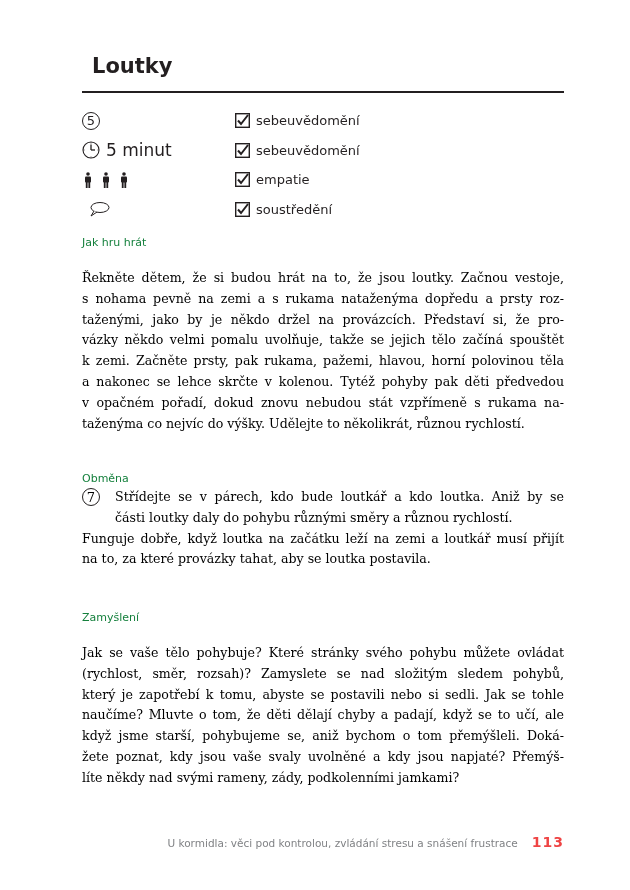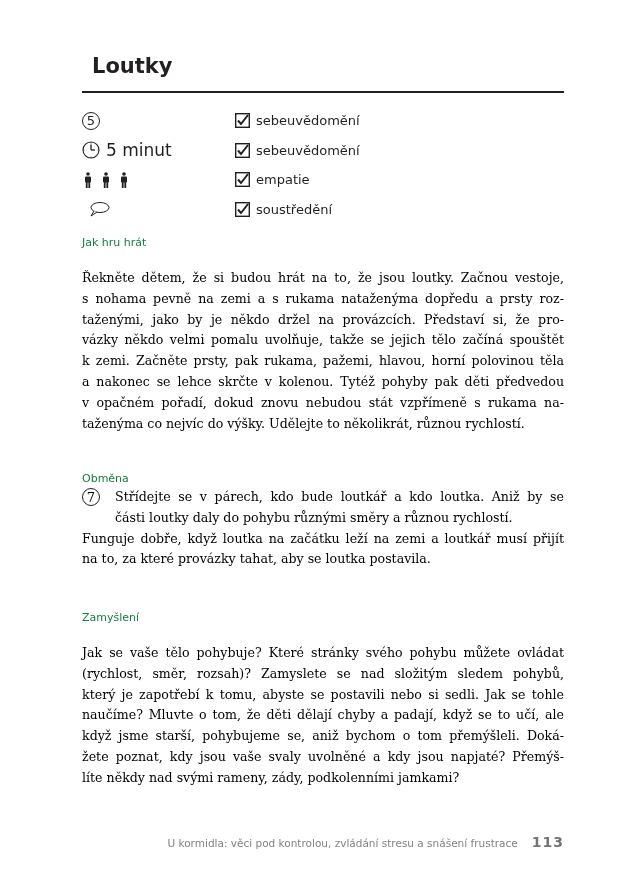--- a/index.html
+++ b/index.html
@@ -35,21 +35,21 @@
     }
     .para .line { display: block; text-align: justify; text-align-last: justify; white-space: nowrap; }
     .para .line.last { text-align-last: left; }
     .variant-num { position: absolute; left: 0; top: 0; }
     .indented .line { padding-left: 33px; }
     .footer {
       position: absolute; left: 0; top: 834px; width: 482px; text-align: right;
       font-family: "DejaVu Sans", sans-serif; font-size: 10.5px; color: #808285;
       white-space: nowrap;
     }
-    .footer .pagenum { color: #737373; font-weight: bold; font-size: 14px; margin-left: 14px; letter-spacing: 1px; }
+    .footer .pagenum { color: #ef4444; font-weight: bold; font-size: 14px; margin-left: 14px; letter-spacing: 1px; }
   </style>
 </head>
 <body>
 
 <div class="page">
   <div class="title">Loutky</div>
   <div class="rule"></div>
 
   <div class="meta">
     <div class="meta-left">

